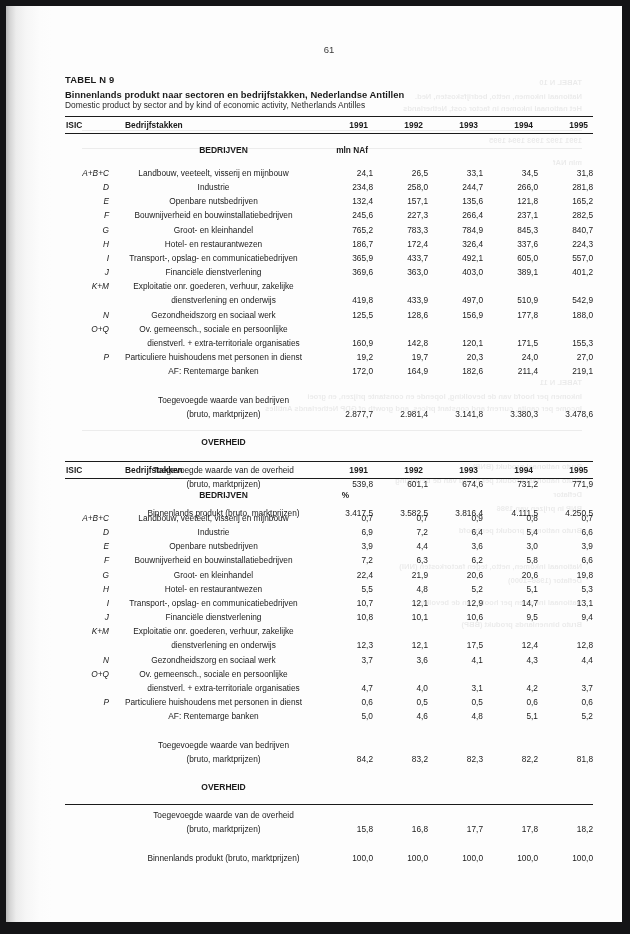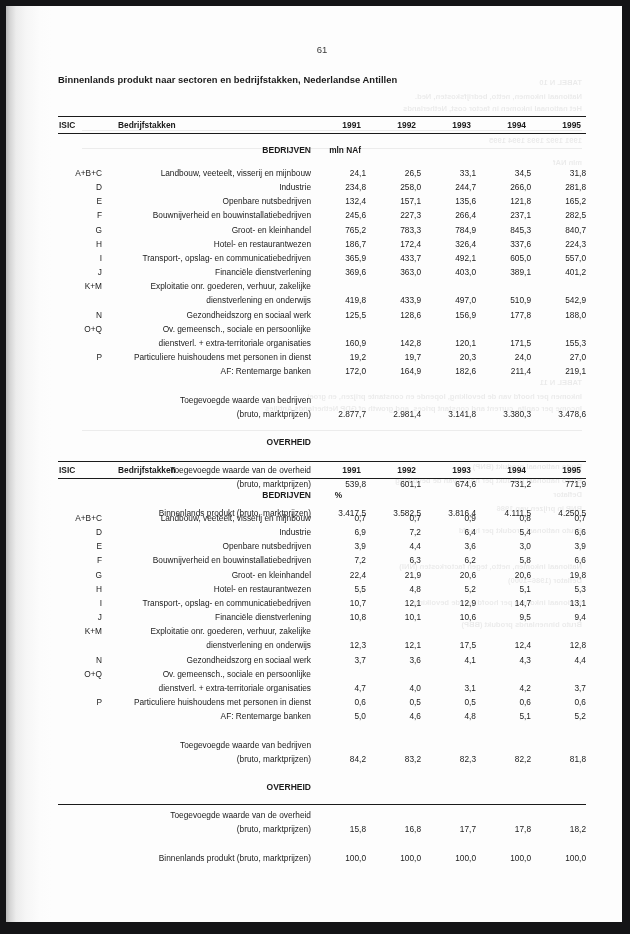--- a/index.html
+++ b/index.html
@@ -55,21 +55,21 @@
     font-weight: bold;
   }
   #bleed .blrule {
     position: absolute;
     height: 1px; background: #444;
   }
 
   
   #page {
     position: absolute;
-    left: 8px; top: 0; width: 539px; height: 916px;
+    left: 15px; top: 0; width: 539px; height: 916px;
     color: #1b1b1b;
   }
 
   .pageno {
     position: absolute;
     left: 0; top: 38px; width: 616px;
     text-align: center;
     font-size: 9.5px;
     color: #3a3a3a;
   }
@@ -123,22 +123,22 @@
     padding: 3px 0 3px 0;
     border-top: 1.2px solid #1b1b1b;
     border-bottom: 1.2px solid #1b1b1b;
     margin-left: 32px;
   }
   tr.hdr th.h-isic { text-align: left; padding-left: 1px; }
   tr.hdr th.h-desc { text-align: left; padding-left: 16px; }
   tr.hdr th.h-num  { text-align: right; padding-right: 5px; }
 
   
-  td.isic { text-align: right; padding-right: 4px; white-space: nowrap; }
-  td.desc { text-align: right; white-space: nowrap; }
+  td.isic { text-align: right; padding-right: 4px; white-space: nowrap; font-style: italic; }
+  td.desc { text-align: center; white-space: nowrap; }
   td.num  { text-align: right; padding-right: 5px; white-space: nowrap; }
 
   tr.r td { padding-top: 2.1px; padding-bottom: 2.1px; }
 
   
   tr.section td.desc {
     font-weight: bold;
     padding-left: 20px;
     font-size: 8.5px;
   }
@@ -198,21 +198,23 @@
       <div class="bl" style="left:40px; top:570px;">Deflator (1986=1000)</div>
       <div class="bl" style="left:40px; top:592px;">Nationaal inkomen per hoofd van de bevolking</div>
       <div class="bl" style="left:40px; top:614px;">Bruto binnenlands produkt (BBP)</div>
     </div>
 
     <div id="page">
 
       <div class="pageno">61</div>
 
       <div class="titleblock">
+        <div class="t-tabel">TABEL N 9</div>
         <div class="t-nl">Binnenlands produkt naar sectoren en bedrijfstakken, Nederlandse Antillen</div>
+        <div class="t-en">Domestic product by sector and by kind of economic activity, Netherlands Antilles</div>
       </div>
 
       <div class="tbl" id="tbl1">
         <table class="grid">
           <colgroup>
             <col class="c-isic">
               <col class="c-desc">
             <col class="c-num">
               <col class="c-num">
               <col class="c-num">

